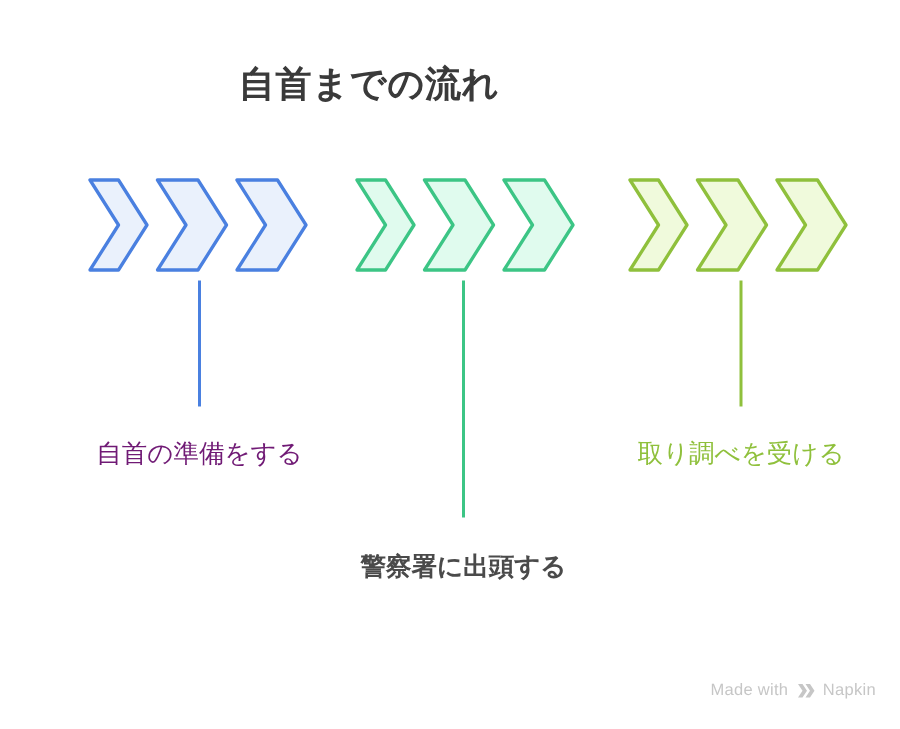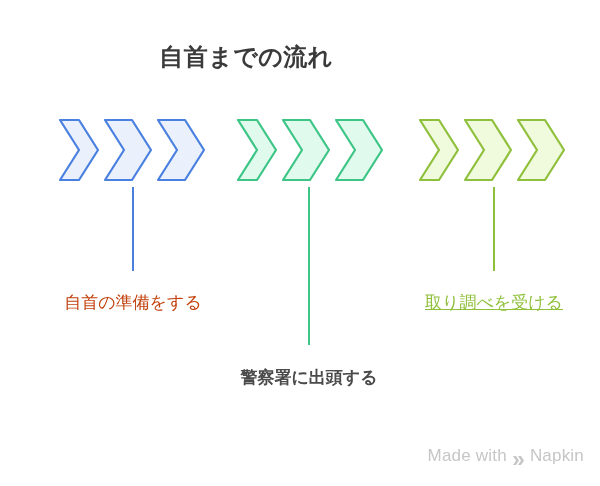--- a/index.html
+++ b/index.html
@@ -49,47 +49,46 @@
     position: absolute;
     font-size: 17px;
     font-weight: normal;
     white-space: nowrap;
     line-height: 22px;
   }
   #step-label-1 {
     left: 133px;
     top: 292px;
     transform: translateX(-50%);
-    color: #c2410c;
+    color: #701a75;
     text-align: center;
   }
   #step-label-2 {
     left: 309px;
     top: 367px;
     transform: translateX(-50%);
     color: #4a4a4a;
     font-weight: bold;
   }
   #step-label-3 {
     left: 494px;
     top: 292px;
     transform: translateX(-50%);
     color: #8fc03c;
-    text-decoration: underline;
   }
 
   
   #watermark {
     position: absolute;
     right: 16px;
     bottom: 20px;
     display: flex;
     align-items: flex-end;
     gap: 5px;
-    font-size: 17px;
+    font-size: 11px;
     color: #c6c6c6;
     letter-spacing: 0.2px;
   }
   #watermark .wm-logo {
     display: inline-flex;
     align-items: center;
   }
 </style>
 </head>
 <body>

